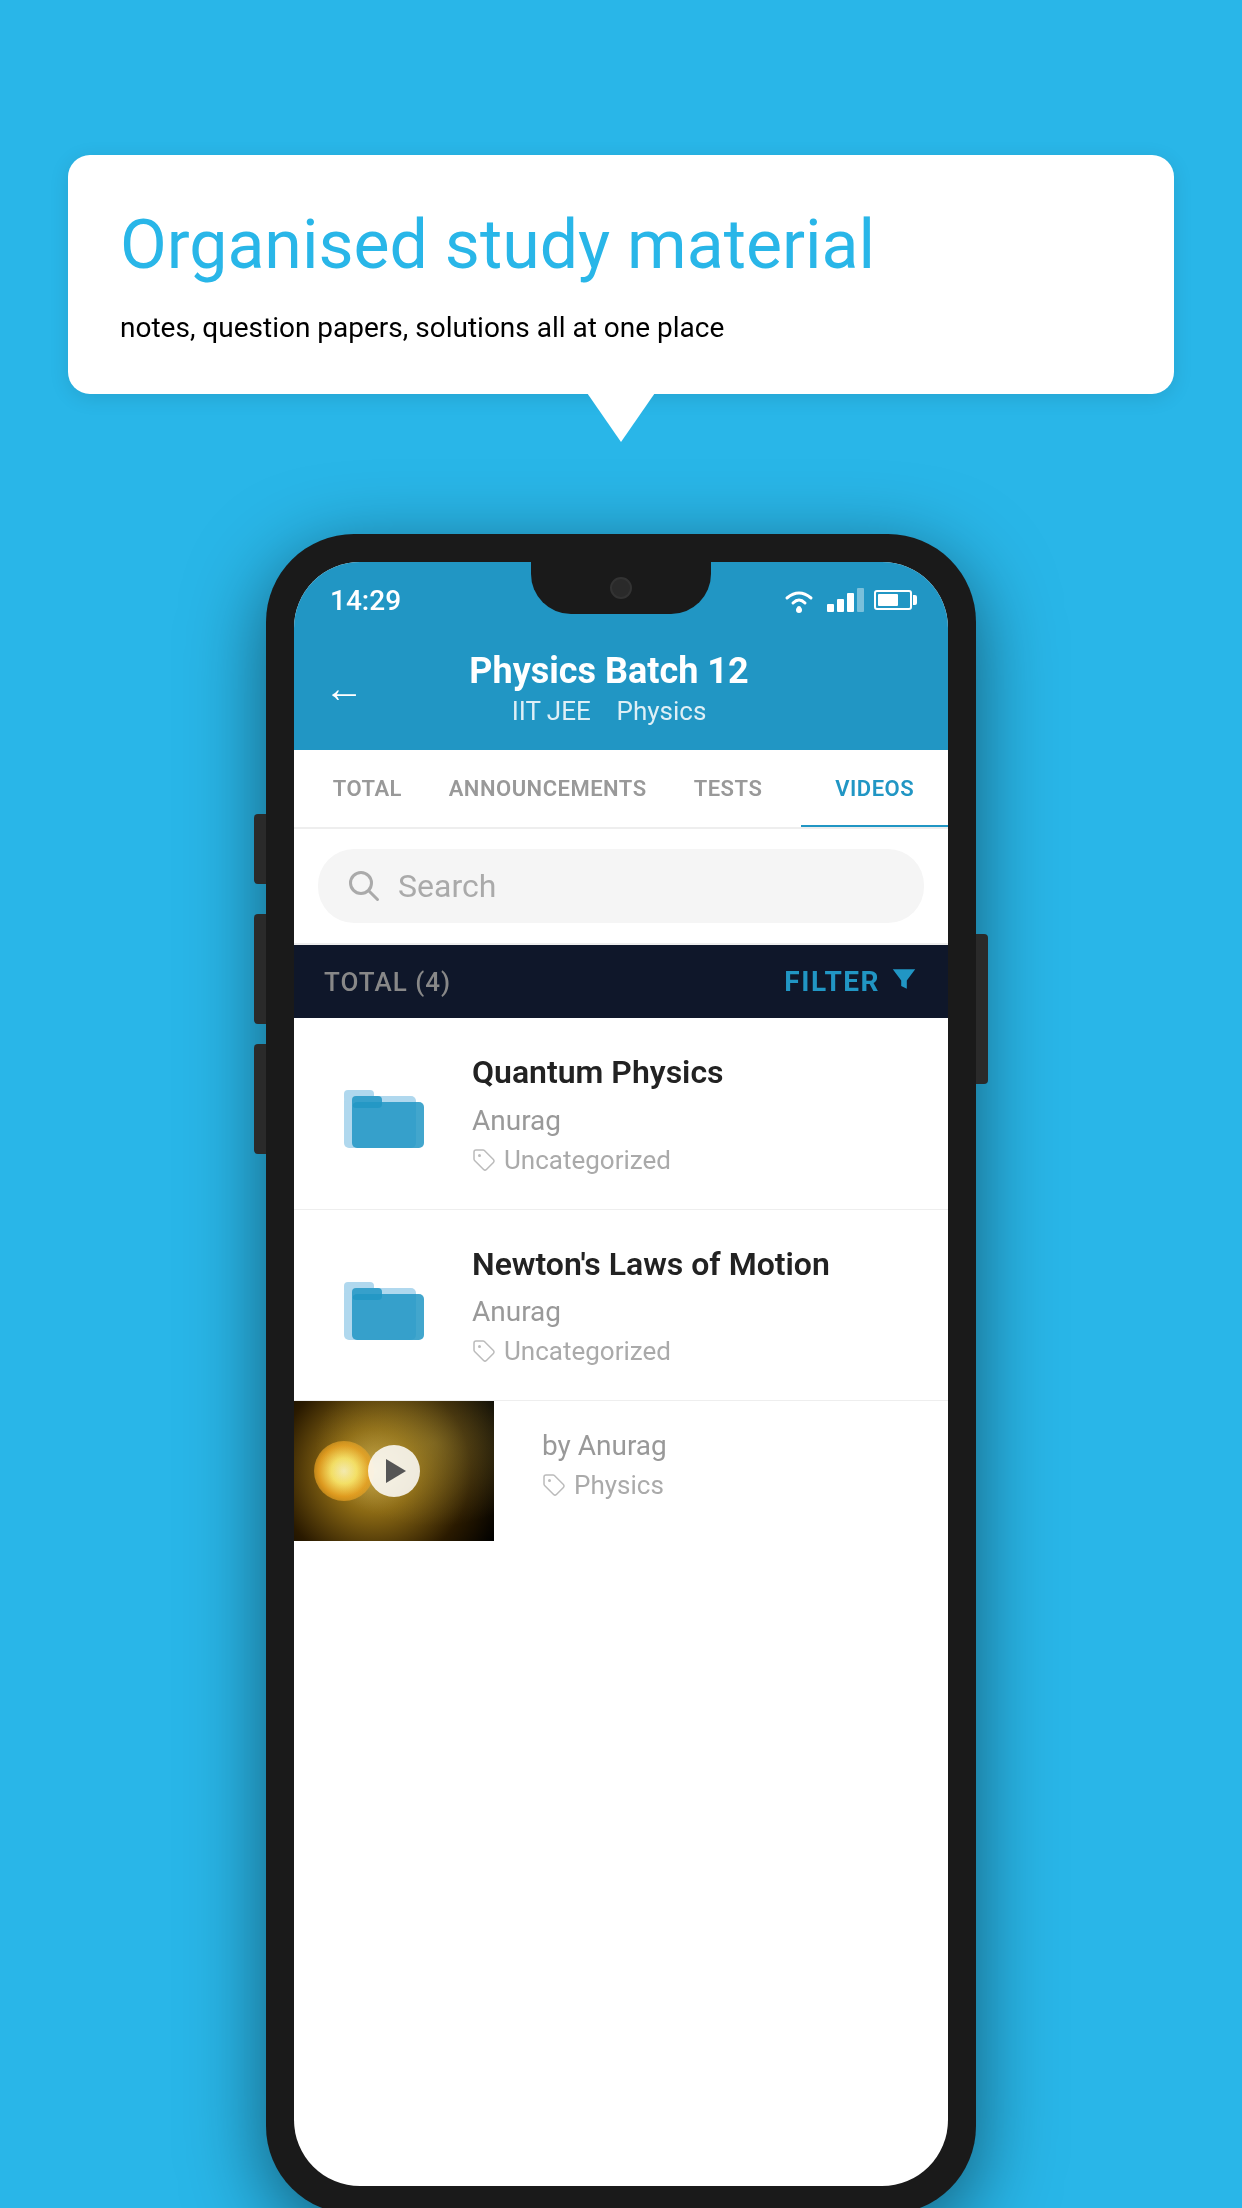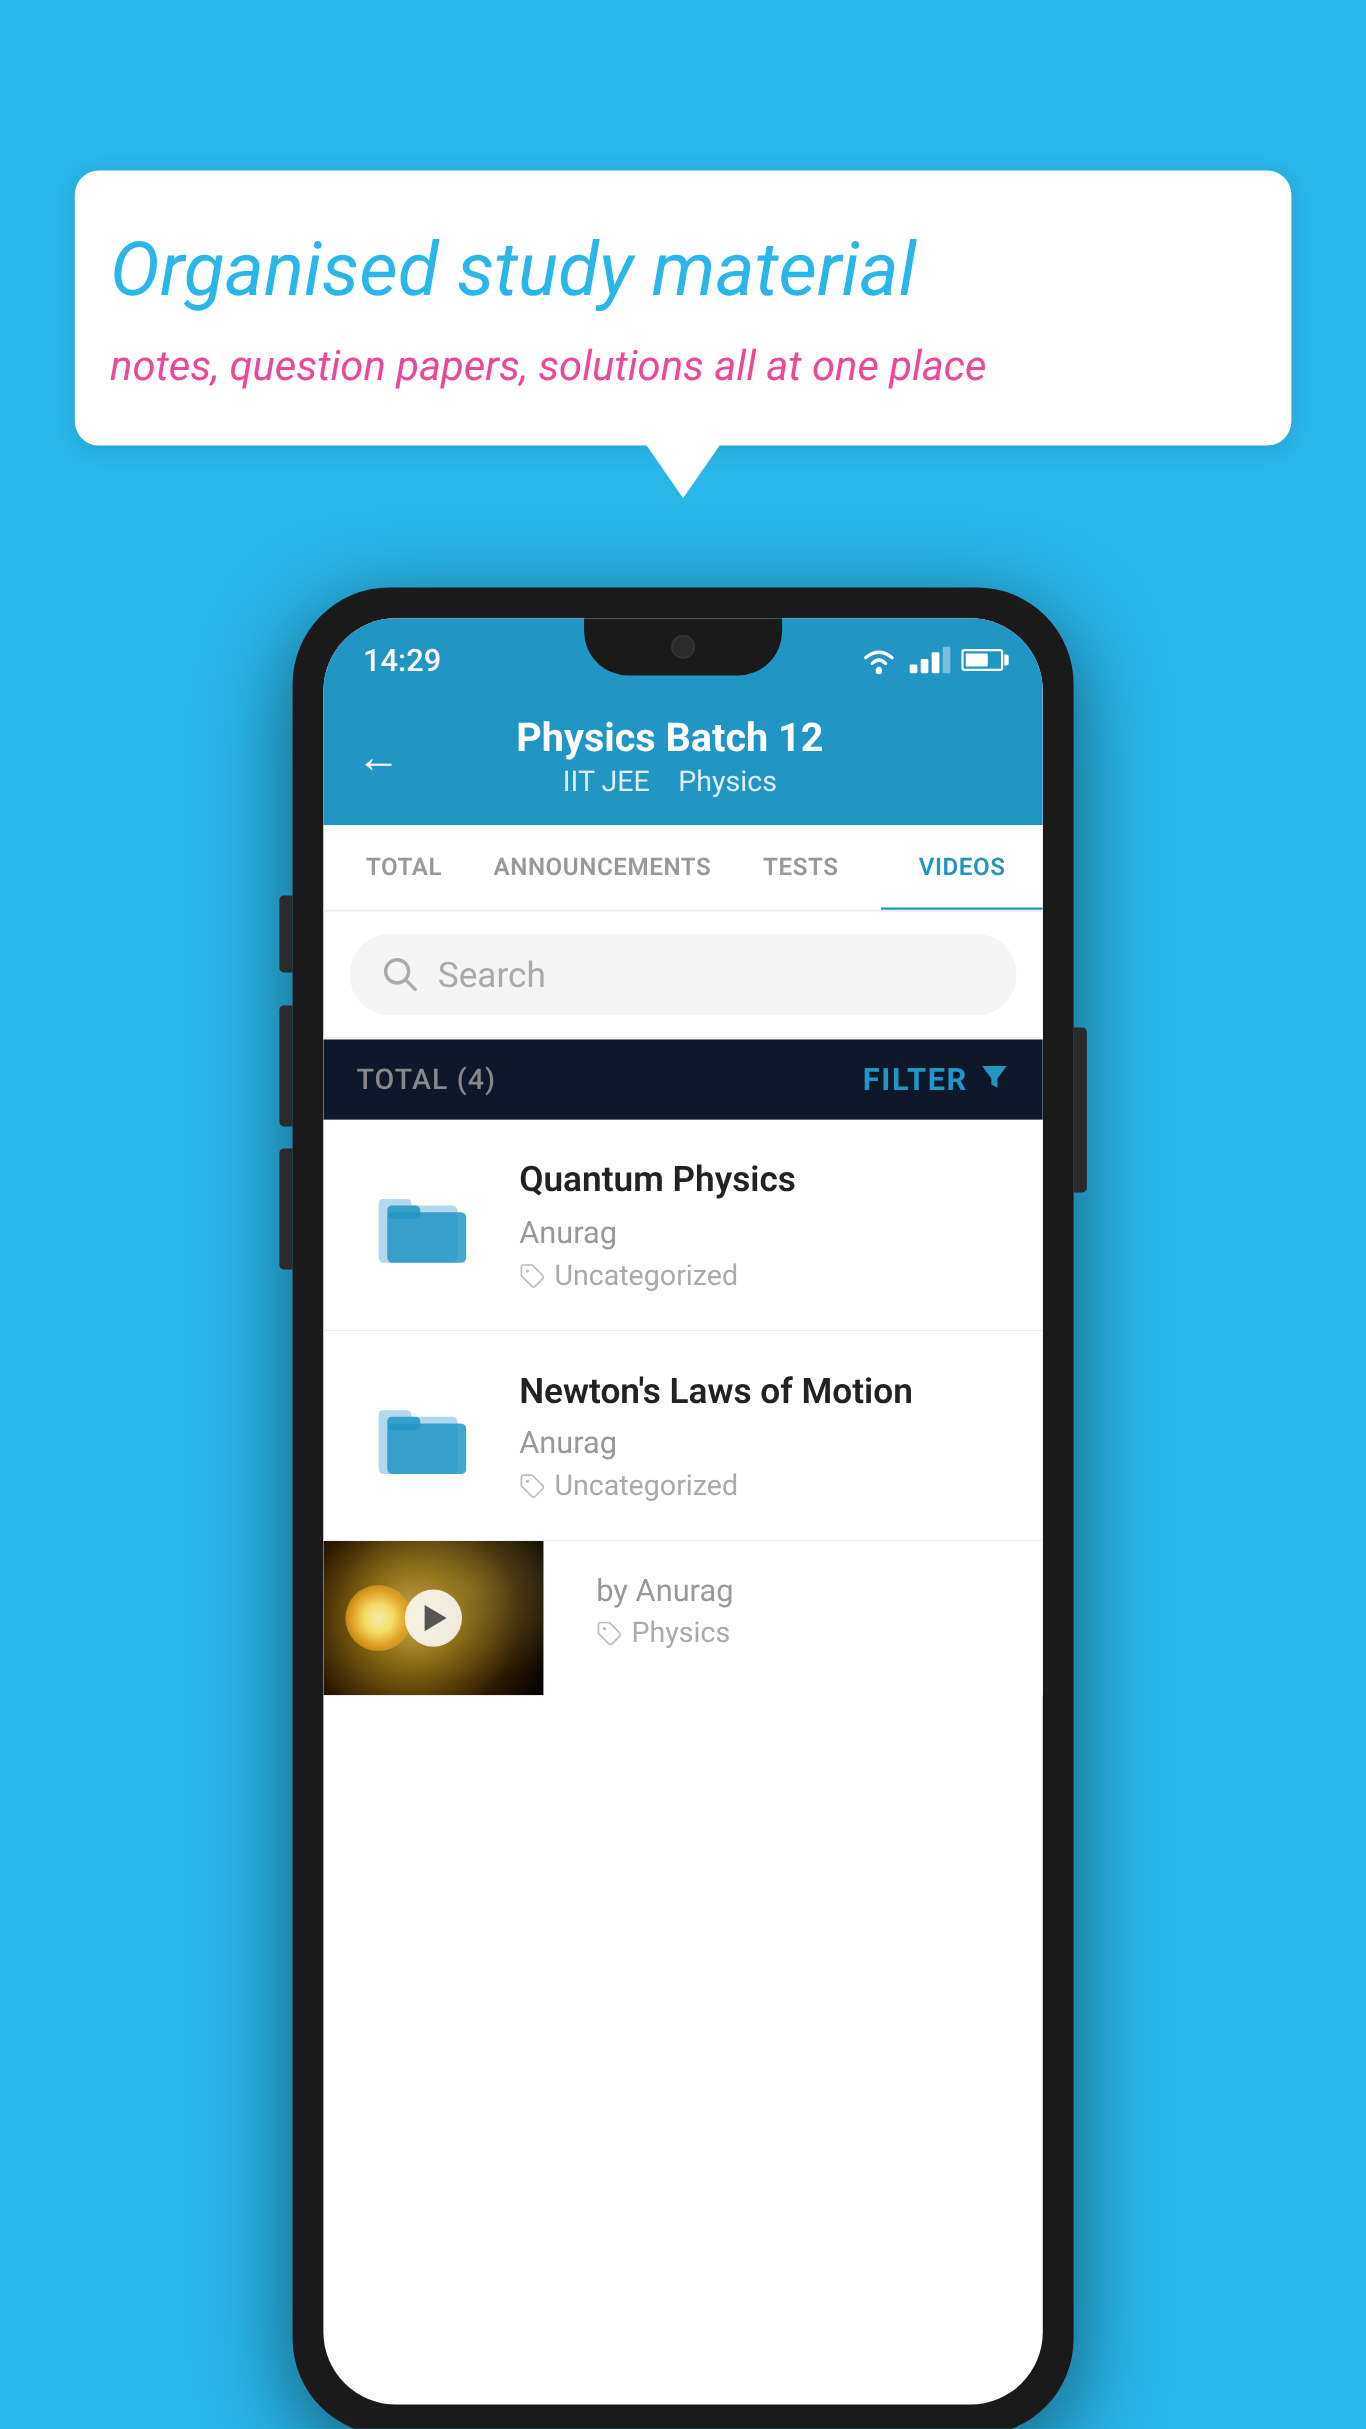--- a/index.html
+++ b/index.html
@@ -19,24 +19,23 @@
       position: absolute;
       top: 155px;
       left: 68px;
       right: 68px;
       z-index: 10;
     }
 
     .speech-bubble {
       background: white;
       border-radius: 22px;
-      padding: 50px 32px;
+      padding: 50px 52px;
       position: relative;
       box-shadow: 0 4px 20px rgba(0,0,0,0.1);
-      font-style: italic;
     }
 
     .speech-bubble::after {
       content: '';
       position: absolute;
       bottom: -48px;
       left: 50%;
       transform: translateX(-50%);
       width: 0;
       height: 0;
@@ -47,22 +46,22 @@
 
     .speech-bubble-title {
       font-size: 68px;
       font-weight: 400;
       color: #29b6e8;
       line-height: 1.2;
       margin-bottom: 24px;
     }
 
     .speech-bubble-subtitle {
-      font-size: 38px;
-      color: #ec4899;
+      font-size: 28px;
+      color: #000000;
       font-weight: 400;
     }
 
     
     .phone-container {
       position: absolute;
       top: 490px;
       left: 50%;
       transform: translateX(-50%);
       width: 710px;

